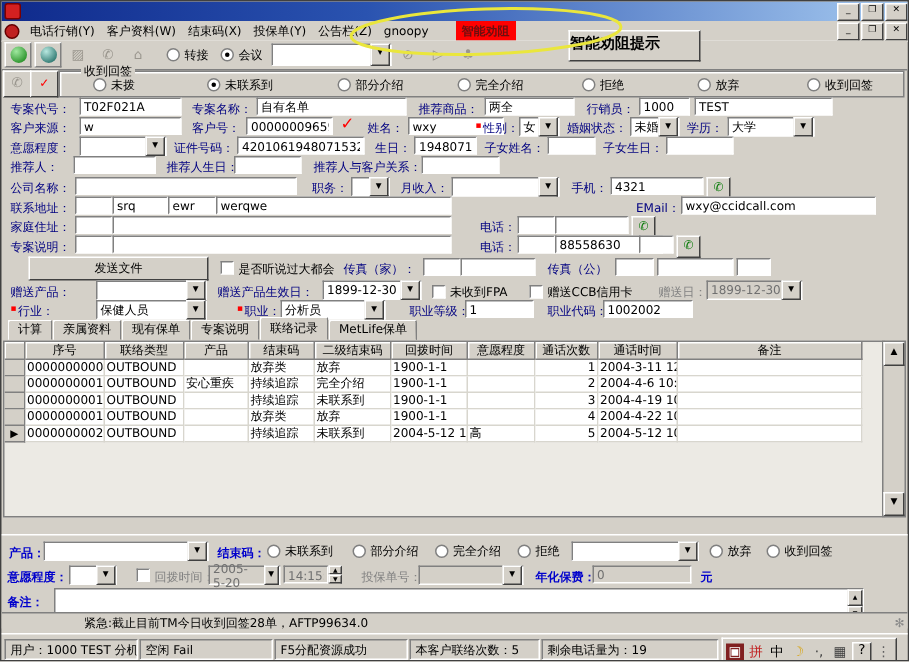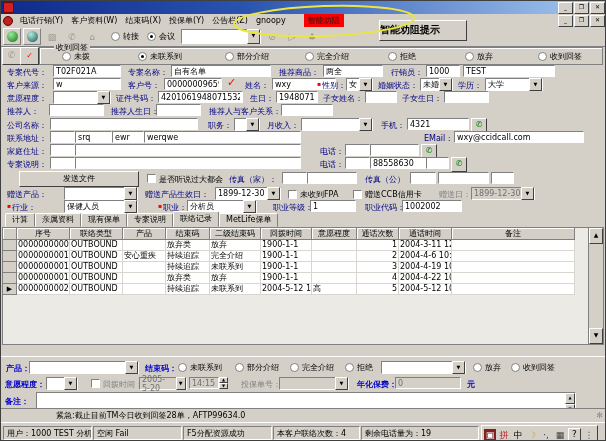--- a/index.html
+++ b/index.html
@@ -490,21 +490,21 @@
 
   <div class="marquee">
     <span style="position:absolute;left:55px;">紧急:截止目前TM今日收到回签28单，AFTP99634.0</span>
     <span style="position:absolute;right:4px;top:0;color:#8a8a8a;">✻</span>
   </div>
 
   <div class="statusbar">
     <span class="scell" style="left:2px;width:89px;">用户：1000 TEST 分机：667</span>
     <span class="scell" style="left:92px;width:89px;">空闲 Fail</span>
     <span class="scell" style="left:182px;width:89px;">F5分配资源成功</span>
-    <span class="scell" style="left:272px;width:87px;">本客户联络次数：4</span>
+    <span class="scell" style="left:272px;width:87px;">本客户联络次数：5</span>
     <span class="scell" style="left:360px;width:118px;">剩余电话量为：19</span>
     <div class="imebar">
       <span class="imeic" style="background:#802020;color:#fff;">▣</span>
       <span class="imeic" style="color:#c02020;">拼</span>
       <span class="imeic">中</span>
       <span class="imeic" style="color:#d8a000;">☽</span>
       <span class="imeic" style="color:#404040;">·,</span>
       <span class="imeic" style="color:#404040;">▦</span>
       <span class="imeic" style="border:1px solid;border-color:#fff #404040 #404040 #fff;width:11px;height:11px;line-height:11px;">?</span>
       <span class="imeic" style="color:#606060;">⋮</span>

